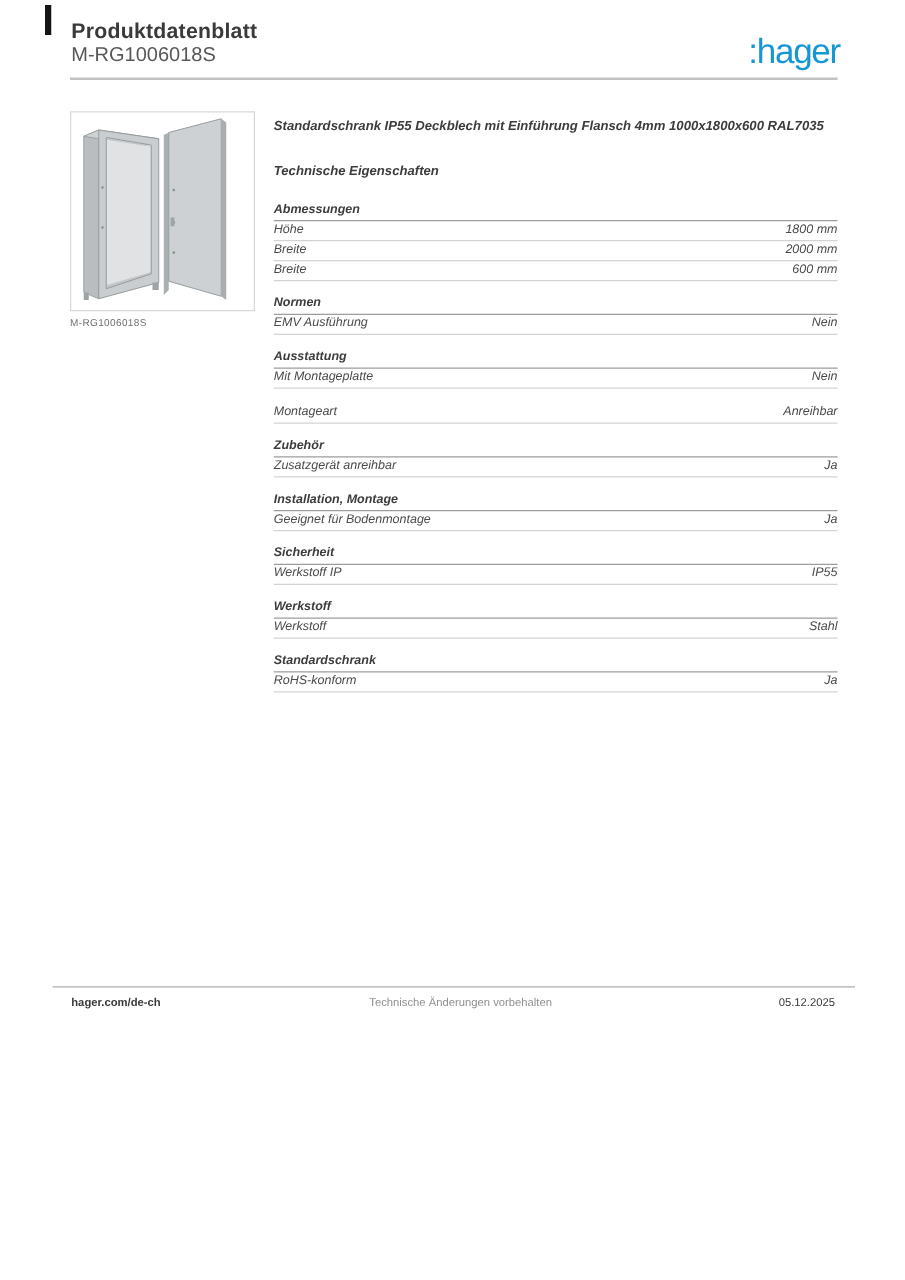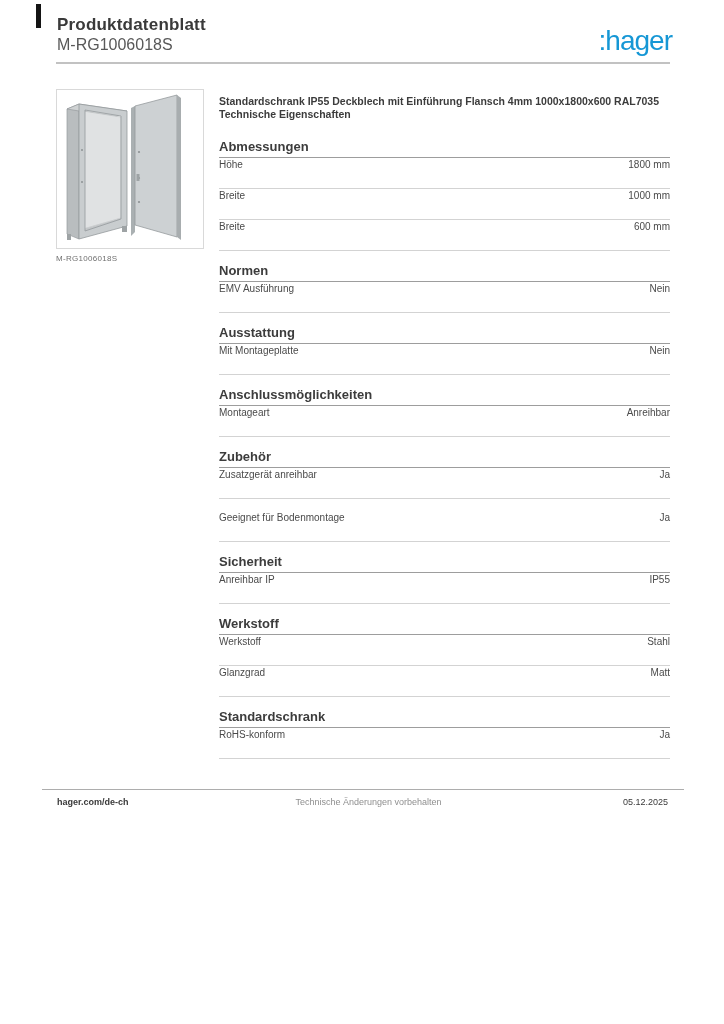--- a/index.html
+++ b/index.html
@@ -21,28 +21,28 @@
   .doc-ref   { font-size:16px; font-weight:normal; color:#585858; line-height:19px; }
   .logo { font-size:28px; font-weight:normal; color:#1697d5; letter-spacing:-1px; line-height:26px; }
   .header-rule { height:2px; background:#c2c2c2; margin:8px 54px 0 56px; }
 
   
   main { display:flex; padding:25px 54px 0 56px; gap:15px; }
   .image-col { width:148px; flex-shrink:0; }
   .product-image-box { width:148px; height:160px; border:1px solid #d9d9d9; background:#fff; overflow:hidden; }
   .image-caption { margin-top:5px; font-size:8px; color:#6f6f6f; letter-spacing:0.3px; }
 
-  .spec-col { flex:1; min-width:0; }
+  .spec-col { flex:1; min-width:0;font-style:italic; }
   .product-title { font-size:10.5px; font-weight:bold; color:#3c3c3c; line-height:13px; margin-top:6px; }
-  .tech-heading  { font-size:10.5px; font-weight:bold; color:#3c3c3c; }
+  .tech-heading  { font-size:10.5px; font-weight:bold; color:#3c3c3c; margin-top:23px; }
 
   .spec-sections { margin-top:19px; }
   .spec-section { margin-bottom:12px; }
-  .section-title { font-size:13px; font-weight:bold; color:#3c3c3c; padding-bottom:3px; border-bottom:1px solid #9d9d9d; }
-  .spec-row { display:flex; justify-content:space-between; align-items:baseline; padding:2px 0 18px 0; border-bottom:1px solid #d3d3d3; font-size:10px; color:#4a4a4a; line-height:10px; }
+  .section-title { font-size:10px; font-weight:bold; color:#3c3c3c; padding-bottom:3px; border-bottom:1px solid #9d9d9d; }
+  .spec-row { display:flex; justify-content:space-between; align-items:baseline; padding:2px 0 3px 0; border-bottom:1px solid #d3d3d3; font-size:10px; color:#4a4a4a; line-height:10px; }
   .spec-label { text-align:left; }
   .spec-value { text-align:center; }
 
   
   footer { position:absolute; left:42px; right:40px; bottom:13px; }
   .footer-rule { border-top:1px solid #adadad; margin-bottom:7px; }
   .footer-row { display:flex; align-items:flex-end; padding:0 16px 0 15px; font-size:9px; }
   .f-left  { flex:1; font-weight:bold; color:#3a3a3a; }
   .f-center { color:#8f8f8f; font-weight:normal;margin-left:12px; }
   .f-right { flex:1; text-align:right; font-weight:normal; color:#3a3a3a; }
@@ -106,21 +106,21 @@
       <h2 class="tech-heading">Technische Eigenschaften</h2>
       <div class="spec-sections" id="spec-sections">
           <div class="spec-section">
             <div class="section-title">Abmessungen</div>
             <div class="spec-row">
               <span class="spec-label">Höhe</span>
               <span class="spec-value">1800 mm</span>
             </div>
             <div class="spec-row">
               <span class="spec-label">Breite</span>
-              <span class="spec-value">1000 mm</span>
+              <span class="spec-value">2000 mm</span>
             </div>
             <div class="spec-row">
               <span class="spec-label">Breite</span>
               <span class="spec-value">600 mm</span>
             </div>
           </div>
           <div class="spec-section">
             <div class="section-title">Normen</div>
             <div class="spec-row">
               <span class="spec-label">EMV Ausführung</span>
@@ -128,55 +128,51 @@
             </div>
           </div>
           <div class="spec-section">
             <div class="section-title">Ausstattung</div>
             <div class="spec-row">
               <span class="spec-label">Mit Montageplatte</span>
               <span class="spec-value">Nein</span>
             </div>
           </div>
           <div class="spec-section">
-            <div class="section-title">Anschlussmöglichkeiten</div>
             <div class="spec-row">
               <span class="spec-label">Montageart</span>
               <span class="spec-value">Anreihbar</span>
             </div>
           </div>
           <div class="spec-section">
             <div class="section-title">Zubehör</div>
             <div class="spec-row">
               <span class="spec-label">Zusatzgerät anreihbar</span>
               <span class="spec-value">Ja</span>
             </div>
           </div>
           <div class="spec-section">
+            <div class="section-title">Installation, Montage</div>
             <div class="spec-row">
               <span class="spec-label">Geeignet für Bodenmontage</span>
               <span class="spec-value">Ja</span>
             </div>
           </div>
           <div class="spec-section">
             <div class="section-title">Sicherheit</div>
             <div class="spec-row">
-              <span class="spec-label">Anreihbar IP</span>
+              <span class="spec-label">Werkstoff IP</span>
               <span class="spec-value">IP55</span>
             </div>
           </div>
           <div class="spec-section">
             <div class="section-title">Werkstoff</div>
             <div class="spec-row">
               <span class="spec-label">Werkstoff</span>
               <span class="spec-value">Stahl</span>
-            </div>
-            <div class="spec-row">
-              <span class="spec-label">Glanzgrad</span>
-              <span class="spec-value">Matt</span>
             </div>
           </div>
           <div class="spec-section">
             <div class="section-title">Standardschrank</div>
             <div class="spec-row">
               <span class="spec-label">RoHS-konform</span>
               <span class="spec-value">Ja</span>
             </div>
           </div>
         </div>

